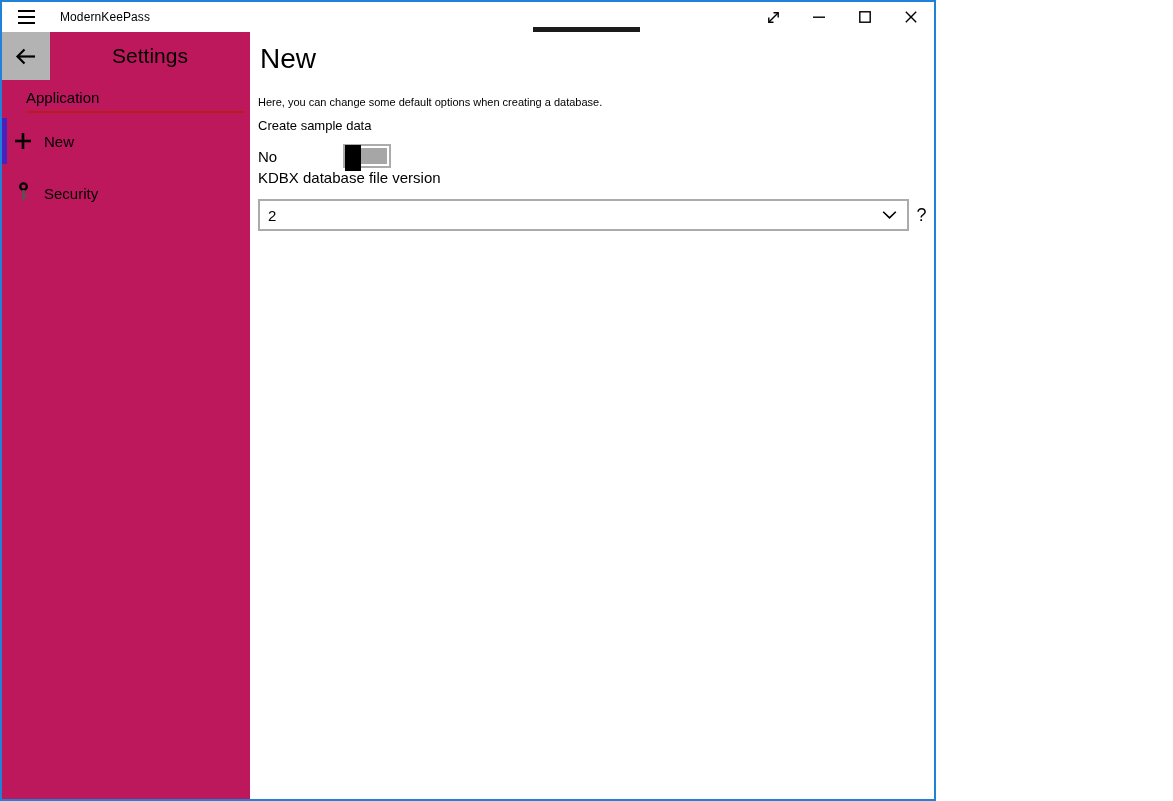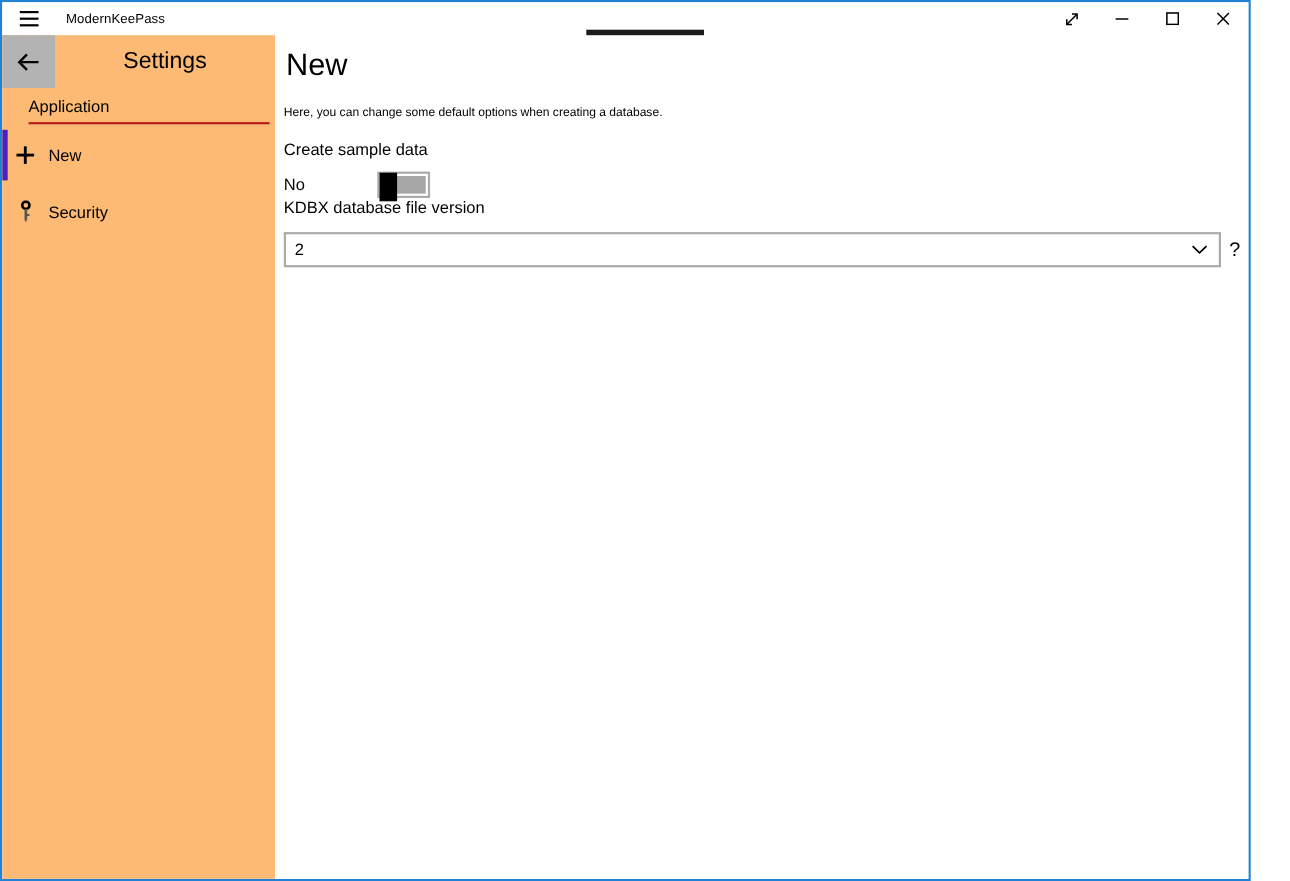--- a/index.html
+++ b/index.html
@@ -1,52 +1,52 @@
 <!DOCTYPE html>
 <html><head>
 <meta charset="utf-8">
 <style>
   * { margin:0; padding:0; box-sizing:border-box; }
   html,body { width:1173px; height:801px; background:#fff; }
   body { font-family:"Liberation Sans","DejaVu Sans",sans-serif; color:#000; }
 
   .window {
-    position:relative; width:1137px; height:801px;
+    position:relative; width:936px; height:801px;
     border:2px solid #1f82d7; background:#fff; overflow:hidden;
   }
 
   
   .titlebar { height:30px; display:flex; align-items:stretch; background:#fff; }
   .menu-btn { width:48px; display:flex; align-items:center; justify-content:center; cursor:pointer; background:none; border:none; }
   .hamburger { display:flex; flex-direction:column; gap:4px; }
   .hamburger span { display:block; width:17px; height:2px; background:#000; }
   .app-title { align-self:center; margin-left:10px; font-size:12px; letter-spacing:0.1px; }
   .win-controls { margin-left:auto; display:flex; }
   .ctrl { width:46px; display:flex; align-items:center; justify-content:center; cursor:pointer; background:none; border:none; }
 
   
   .body-row { display:flex; height:767px; }
 
   
-  .sidebar { width:248px; flex-shrink:0; background:#fdba74; }
+  .sidebar { width:248px; flex-shrink:0; background:#be185d; }
   .sidebar-top { display:flex; height:48px; }
   .back-btn { width:48px; height:48px; background:#b3b3b3; display:flex; align-items:center; justify-content:center; border:none; cursor:pointer; }
   .sidebar-title { flex:1; display:flex; align-items:center; justify-content:center; font-size:21px; font-weight:400; }
   .nav { margin-top:2px; }
   .nav-header { margin:9px 5px 0 24px; padding-bottom:5px; font-size:15px; border-bottom:2px solid #b91c1c; }
   .nav-item { position:relative; height:48px; margin-top:4px; display:flex; align-items:center; cursor:pointer; }
   .nav-item.selected::before { content:""; position:absolute; left:0; top:1px; bottom:1px; width:5px; background:#4a21bd; }
   .icon-cell { width:42px; display:flex; align-items:center; justify-content:center; }
   .nav-label { font-size:15px; }
 
   
   .content { flex:1; position:relative; padding-left:8px; background:#fff; }
   .page-heading { margin:10px 0 0 2px; font-size:28px; font-weight:400; line-height:34px; }
   .desc { margin-top:20px; font-size:11px; }
-  .field-label { margin-top:20px; font-size:15px; }
+  .field-label { margin-top:10px; font-size:13px; }
   .toggle-row { margin-top:10px; height:26px; display:flex; align-items:center; }
   .toggle-state { width:85px; font-size:15px; font-weight:normal; }
   .toggle { position:relative; width:48px; height:24px; border:2px solid #ababab; background:#fff; cursor:pointer; }
   .toggle-fill { position:absolute; left:2px; top:2px; right:2px; bottom:2px; background:#a6a6a6; }
   .toggle-knob { position:absolute; left:0; top:-1px; width:16px; height:26px; background:#000; }
   .kdbx-label { font-size:15px; }
   .combo-row { margin-top:13px; display:flex; align-items:center; padding-right:0; }
   .combobox { position:relative; flex:1; height:32px; border:2px solid #ababab; background:#fff; display:flex; align-items:center; padding-left:8px; font-size:15px; cursor:pointer; }
   .combo-chevron { position:absolute; right:10px; top:50%; transform:translateY(-50%); display:flex; }
   .help-btn { width:25px; text-align:center; font-size:18px; background:none; border:none; cursor:pointer; font-family:inherit; }

